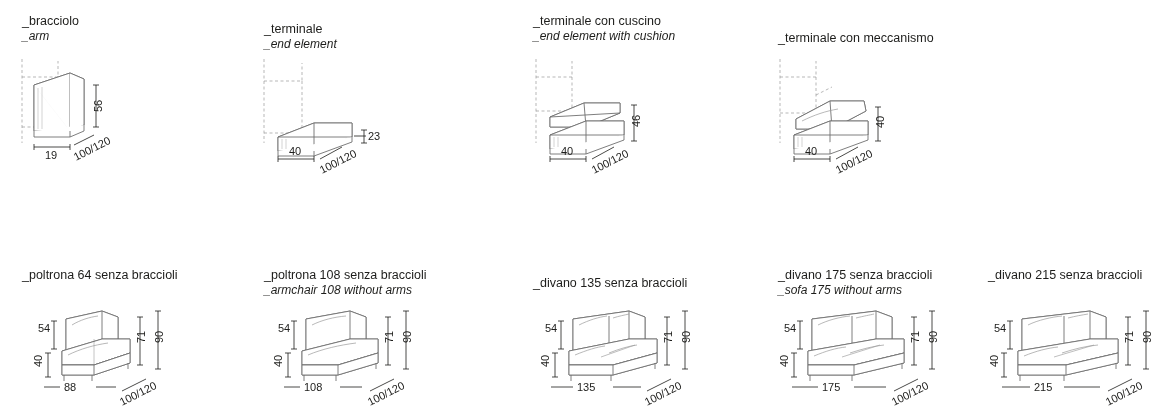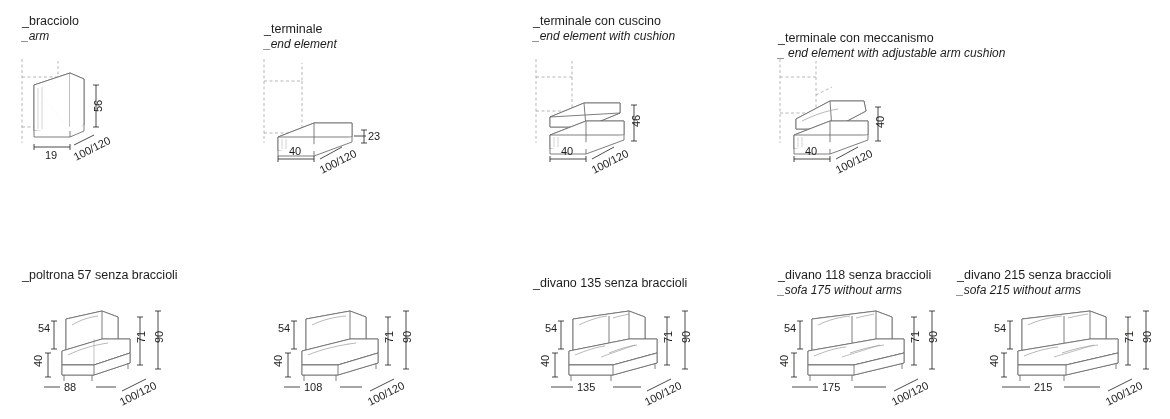--- a/index.html
+++ b/index.html
@@ -142,21 +142,20 @@
       <text class="dimtxt" x="33" y="100">40</text>
 
       <path class="ln" d="M64,104 L86,92"></path>
       <text class="dimtxt" x="66" y="119" transform="rotate(-27 66 119)">100/120</text>
     </svg>
   </div>
 
   <div class="item" style="left:778px;top:22px;margin-top:9px;">
     <div class="labels">
       <div class="lbl-it">_terminale con meccanismo</div>
-      <div class="lbl-en">_ end element with adjustable arm cushion</div>
     </div>
   </div>
   <div class="figure" style="left:772px;top:55px;">
     <svg width="150" height="110" viewBox="0 0 150 110">
       <path class="ln-dash" d="M8,4 L8,88"></path>
       <path class="ln-dash" d="M8,22 L44,22 L44,6"></path>
       <path class="ln-dash" d="M8,58 L44,58"></path>
       <path class="ln-dash" d="M44,22 L44,58"></path>
       <path class="ln-dash" d="M44,40 L60,32"></path>
 
@@ -180,21 +179,21 @@
       <path class="ln" d="M22,101 L22,107 M58,101 L58,107"></path>
       <text class="dimtxt" x="33" y="100">40</text>
 
       <path class="ln" d="M64,104 L86,92"></path>
       <text class="dimtxt" x="66" y="119" transform="rotate(-27 66 119)">100/120</text>
     </svg>
   </div>
 
   <div class="item" style="left:22px;top:268px;">
     <div class="labels">
-      <div class="lbl-it">_poltrona 57 senza braccioli</div>
+      <div class="lbl-it">_poltrona 64 senza braccioli</div>
     </div>
   </div>
   <div class="figure" style="left:18px;top:305px;">
     <svg width="160" height="110" viewBox="0 0 160 110">
 
       <path class="body-fill" d="M48,14 L84,6 L100,12 L100,40 L84,46 L48,46 Z"></path>
       <path class="body-ln" d="M48,14 L84,6 L100,12 L100,40 L84,46 L48,46 Z"></path>
       <path class="body-ln" d="M84,6 L84,46"></path>
       <path class="ln-thin" d="M54,20 C62,15 72,12 80,11"></path>
 
@@ -226,20 +225,26 @@
       <text class="dimtxt" x="145" y="38" transform="rotate(-90 145 38)">90</text>
 
       <path class="ln" d="M26,82 L42,82 M78,82 L98,82"></path>
       <text class="dimtxt" x="46" y="86">88</text>
 
       <path class="ln" d="M104,86 L128,74"></path>
       <text class="dimtxt" x="104" y="101" transform="rotate(-27 104 101)">100/120</text>
     </svg>
   </div>
 
+  <div class="item" style="left:264px;top:268px;">
+    <div class="labels">
+      <div class="lbl-it">_poltrona 108 senza braccioli</div>
+      <div class="lbl-en">_armchair 108 without arms</div>
+    </div>
+  </div>
   <div class="figure" style="left:258px;top:305px;">
     <svg width="170" height="110" viewBox="0 0 170 110">
       <path class="body-fill" d="M48,14 L92,6 L108,12 L108,40 L92,46 L48,46 Z"></path>
       <path class="body-ln" d="M48,14 L92,6 L108,12 L108,40 L92,46 L48,46 Z"></path>
       <path class="body-ln" d="M92,6 L92,46"></path>
       <path class="ln-thin" d="M54,20 C64,15 76,12 88,11"></path>
       <path class="body-fill" d="M44,46 L92,34 L120,34 L120,48 L80,60 L44,60 Z"></path>
       <path class="body-ln" d="M44,46 L92,34 L120,34 L120,48 L80,60 L44,60 Z"></path>
       <path class="ln-thin" d="M50,50 C64,44 82,40 98,38"></path>
       <path class="body-fill2" d="M44,60 L80,60 L120,48 L120,58 L80,70 L44,70 Z"></path>
@@ -303,21 +308,21 @@
       <text class="dimtxt" x="165" y="38" transform="rotate(-90 165 38)">90</text>
       <path class="ln" d="M26,82 L48,82 M88,82 L116,82"></path>
       <text class="dimtxt" x="52" y="86">135</text>
       <path class="ln" d="M122,86 L146,74"></path>
       <text class="dimtxt" x="122" y="101" transform="rotate(-27 122 101)">100/120</text>
     </svg>
   </div>
 
   <div class="item" style="left:778px;top:268px;">
     <div class="labels">
-      <div class="lbl-it">_divano 118 senza braccioli</div>
+      <div class="lbl-it">_divano 175 senza braccioli</div>
       <div class="lbl-en">_sofa 175 without arms</div>
     </div>
   </div>
   <div class="figure" style="left:768px;top:305px;">
     <svg width="190" height="110" viewBox="0 0 190 110">
       <path class="body-fill" d="M44,14 L108,6 L124,12 L124,40 L108,46 L44,46 Z"></path>
       <path class="body-ln" d="M44,14 L108,6 L124,12 L124,40 L108,46 L44,46 Z"></path>
       <path class="body-ln" d="M108,6 L108,46"></path>
       <path class="body-ln" d="M84,11 L84,46"></path>
       <path class="ln-thin" d="M50,20 C60,15 72,12 82,11"></path>
@@ -344,24 +349,23 @@
       <path class="ln" d="M164,6 L164,64"></path>
       <path class="ln" d="M161,6 L167,6 M161,64 L167,64"></path>
       <text class="dimtxt" x="169" y="38" transform="rotate(-90 169 38)">90</text>
       <path class="ln" d="M24,82 L50,82 M86,82 L118,82"></path>
       <text class="dimtxt" x="54" y="86">175</text>
       <path class="ln" d="M126,86 L150,74"></path>
       <text class="dimtxt" x="126" y="101" transform="rotate(-27 126 101)">100/120</text>
     </svg>
   </div>
 
-  <div class="item" style="left:957px;top:268px;">
+  <div class="item" style="left:988px;top:268px;">
     <div class="labels">
       <div class="lbl-it">_divano 215 senza braccioli</div>
-      <div class="lbl-en">_sofa 215 without arms</div>
     </div>
   </div>
   <div class="figure" style="left:978px;top:305px;">
     <svg width="192" height="110" viewBox="0 0 192 110">
       <path class="body-fill" d="M44,14 L112,6 L128,12 L128,40 L112,46 L44,46 Z"></path>
       <path class="body-ln" d="M44,14 L112,6 L128,12 L128,40 L112,46 L44,46 Z"></path>
       <path class="body-ln" d="M112,6 L112,46"></path>
       <path class="body-ln" d="M86,11 L86,46"></path>
       <path class="ln-thin" d="M50,20 C60,15 74,12 84,11"></path>
       <path class="ln-thin" d="M90,13 C98,11 104,10 110,9"></path>

